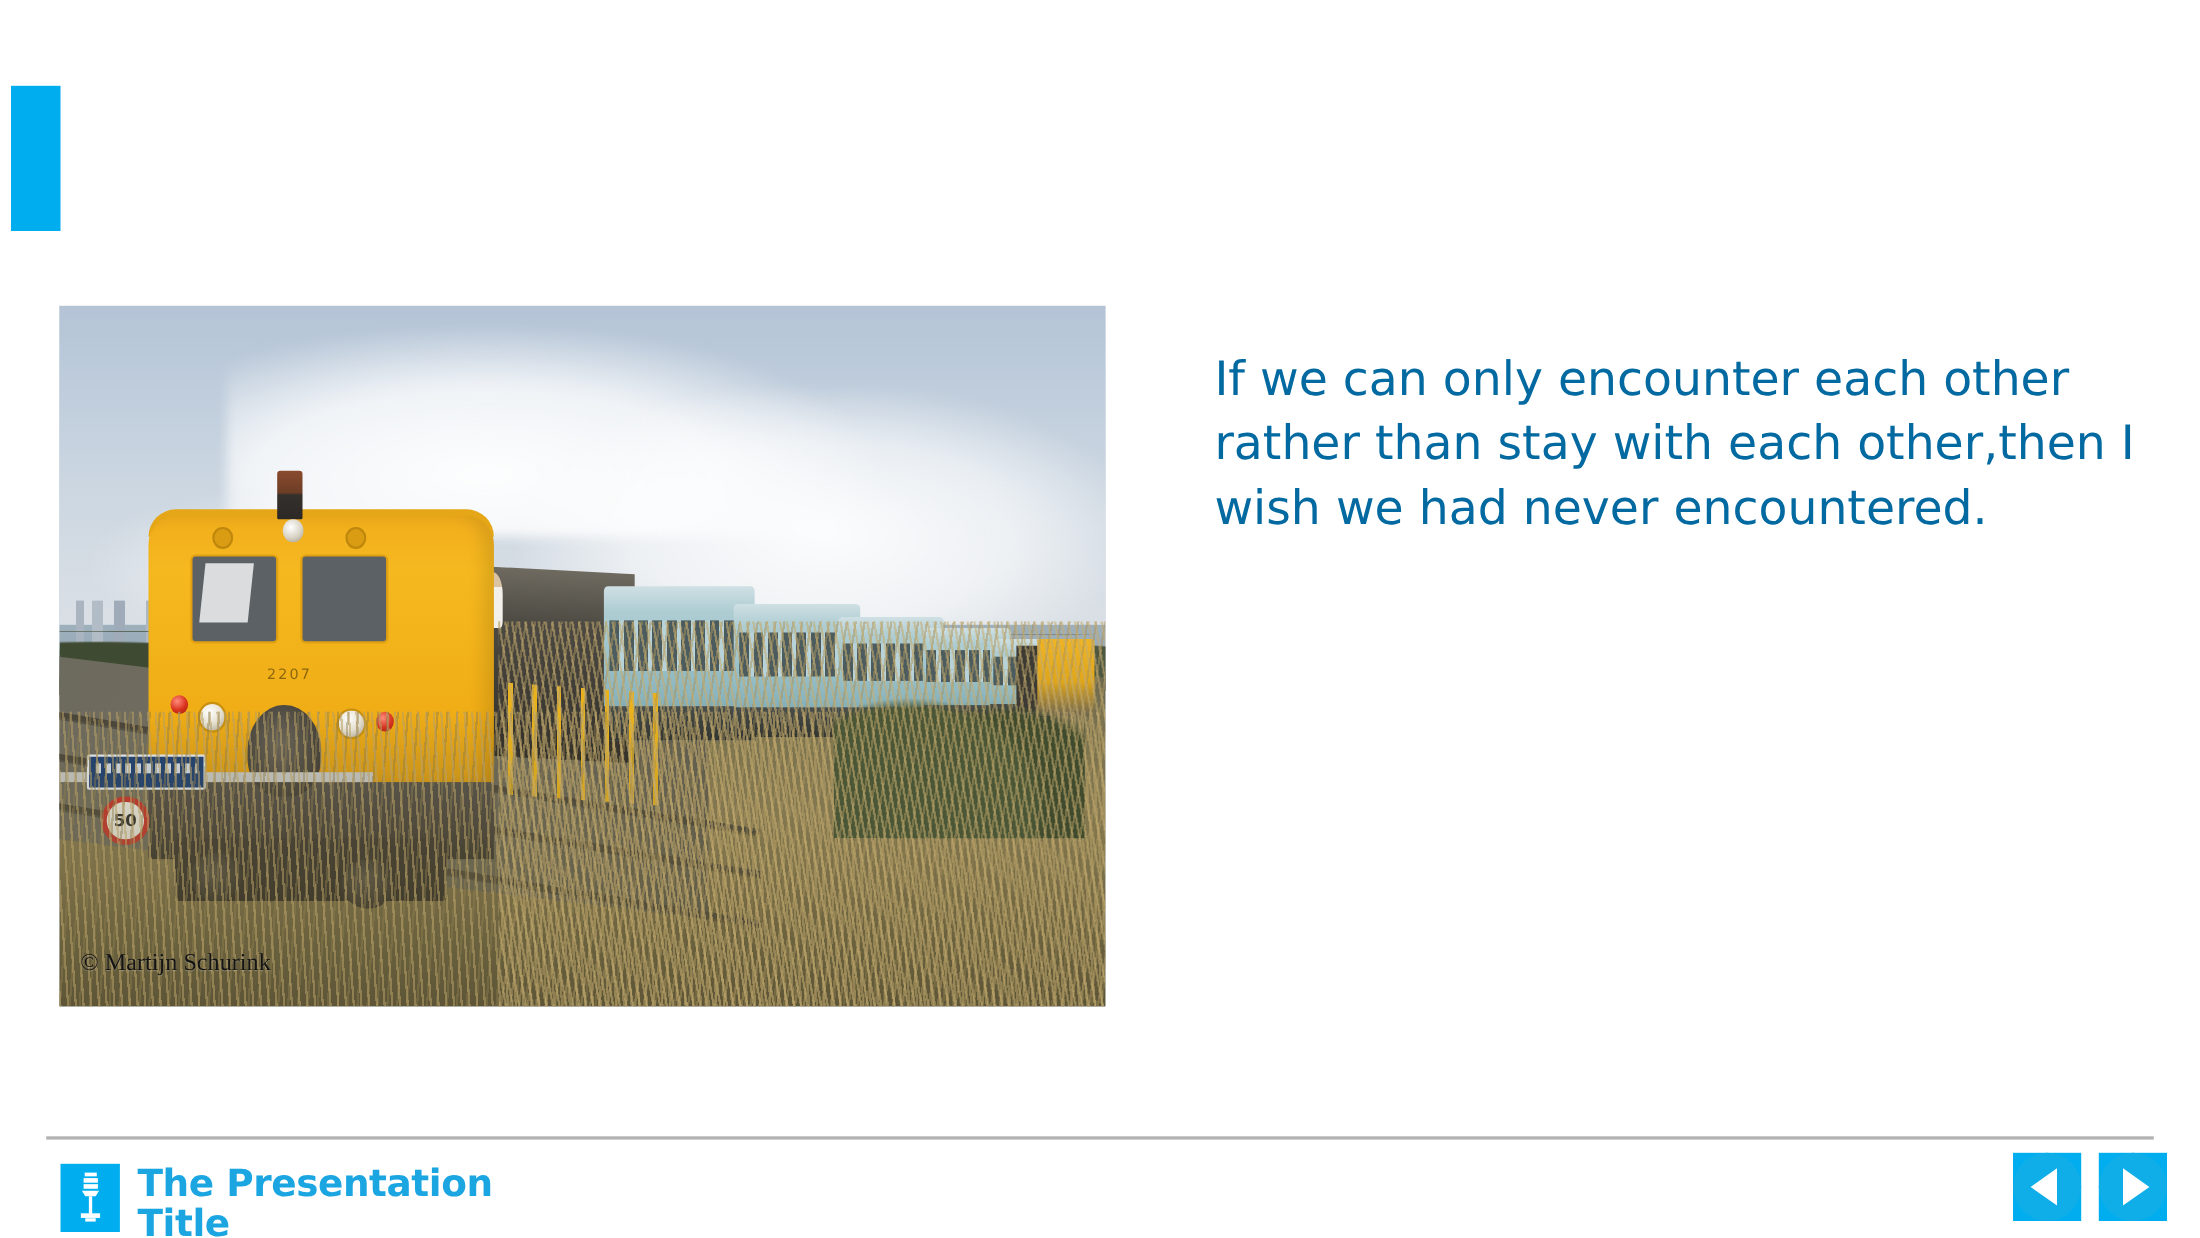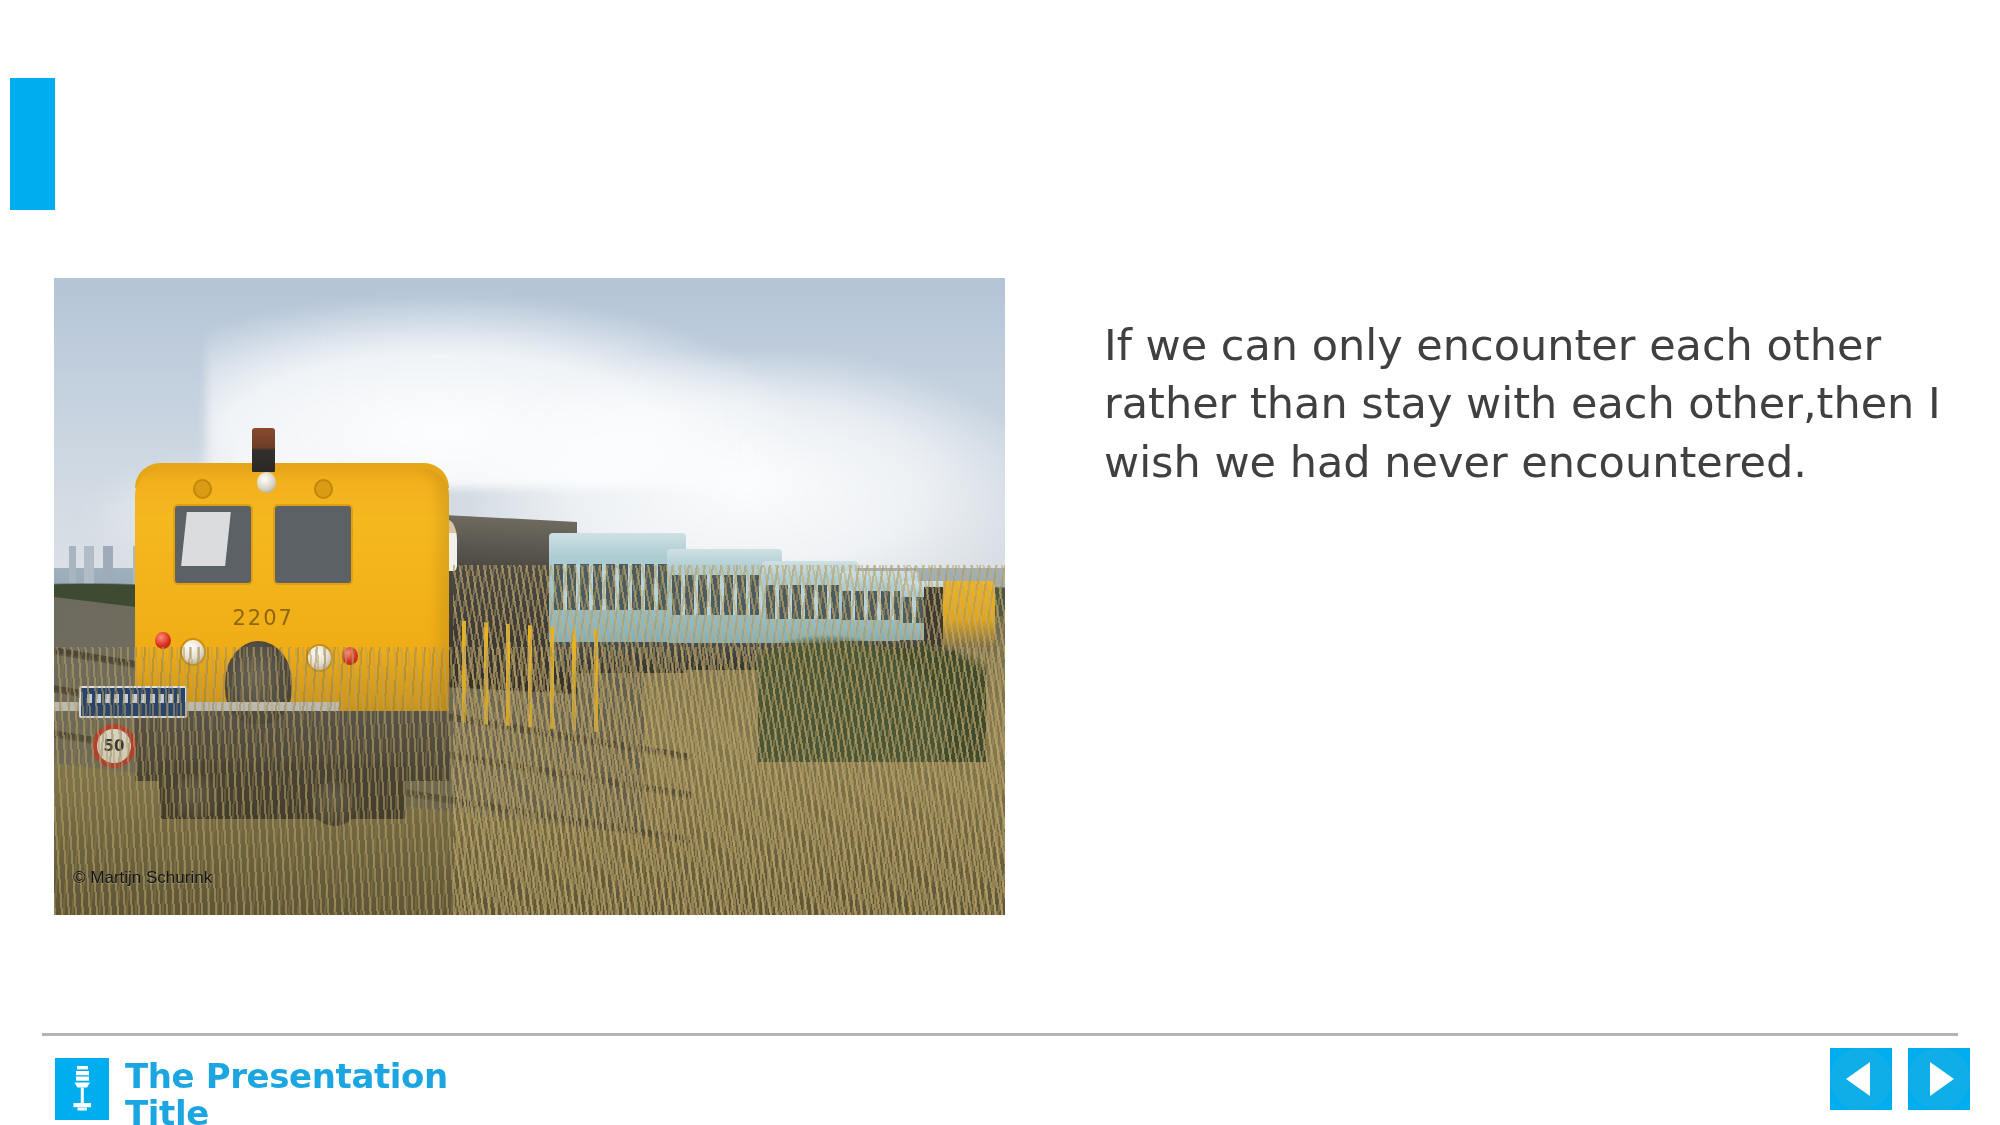--- a/index.html
+++ b/index.html
@@ -196,21 +196,21 @@
     border-radius: 50%;
   }
   .loco-dot {
     background: #d99c12; border: 2px solid #bf880d; border-radius: 50%;
     width: 1.6%; height: 2.6%;
   }
   #loco-dot-l { left: 14.6%; top: 31.5%; }
   #loco-dot-r { left: 27.3%; top: 31.5%; }
   #loco-number {
     left: 14%; top: 51.5%; width: 16%;
-    color: #7a5a0d; font-size: 21px; letter-spacing: 2px;
+    color: #7a5a0d; font-size: 13px; letter-spacing: 2px;
     font-family: "DejaVu Sans", sans-serif; text-align: center;
     opacity: .85;
   }
   .loco-light {
     width: 2.4%; height: 3.8%; border-radius: 50%;
     background: radial-gradient(circle at 38% 32%, #fff 0%, #e8e2d2 50%, #a9a294 100%);
     border: 2px solid #c8900e;
   }
   #loco-light-l { left: 13.2%; top: 56.5%; }
   #loco-light-r { left: 26.5%; top: 57.5%; }
@@ -316,36 +316,36 @@
   }
   #guardrail {
     left: 0; top: 66.5%; width: 30%; height: 1.4%;
     background: #c6c8c5;
   }
 
   
   #photo-credit {
     left: 2%; bottom: 4.2%;
     color: #141414;
-    font-size: 17px;
-    font-family: Liberation Sans, sans-serif;
+    font-size: 22px;
+    font-family: Liberation Serif, serif;
     text-shadow: 0 1px 1px rgba(255,255,255,.25);
     white-space: nowrap;
   }
 
   
   #body-text {
     position: absolute;
     left: 1104px;
     top: 316px;
     width: 850px;
     font-family: "DejaVu Sans", sans-serif;
     font-size: 43px;
     line-height: 1.36;
-    color: #404040;
+    color: #0369a1;
   }
   #body-text p { margin: 0; }
   #body-gap { height: 1.36em; }
 
   
   #footer-rule {
     position: absolute;
     left: 42px;
     top: 1033px;
     width: 1916px;

